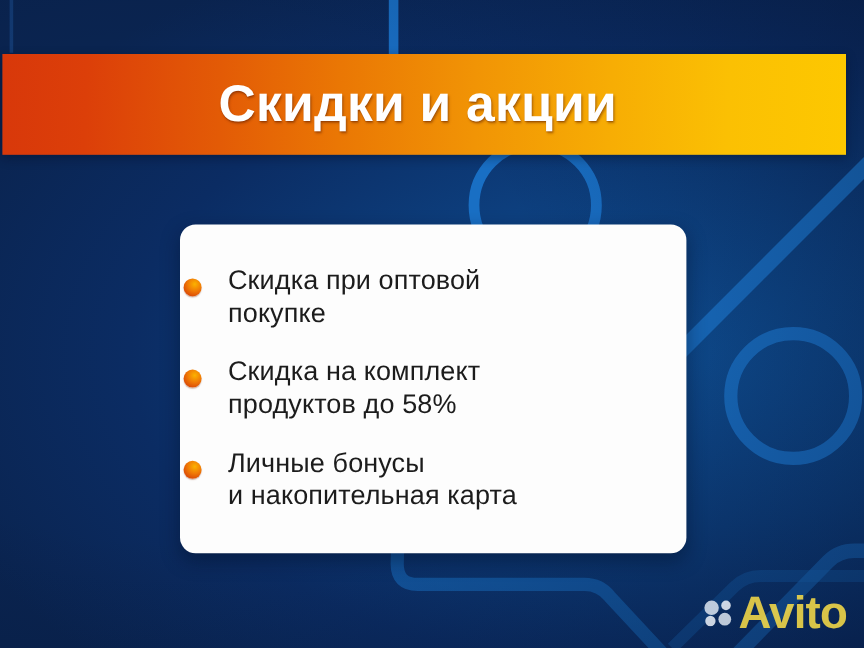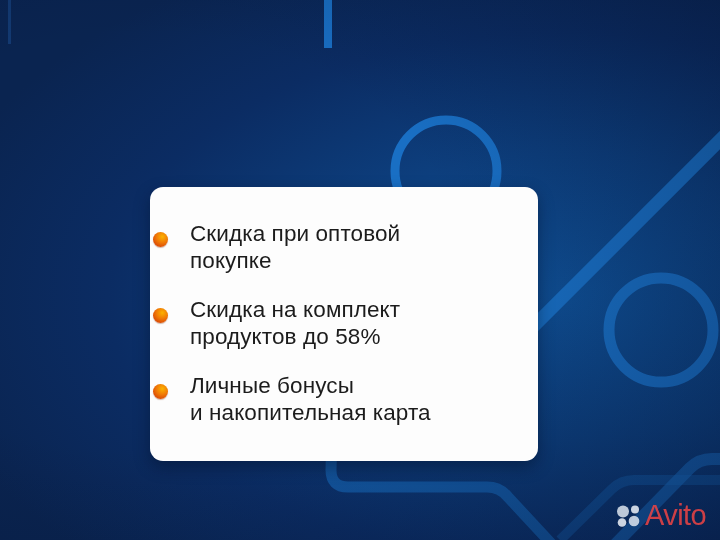--- a/index.html
+++ b/index.html
@@ -67,21 +67,21 @@
     white-space: nowrap;
     text-shadow: 1px 2px 2px rgba(90,28,0,0.45),
                  0 1px 0 rgba(120,40,0,0.25);
   }
 
   
   .card {
     position: absolute;
     left: 150px;
     top: 187px;
-    width: 388px;
+    width: 422px;
     height: 274px;
     background: #fdfdfd;
     border-radius: 13px;
     box-shadow: 0 6px 16px rgba(2,12,34,0.42);
   }
   .card-inner {
     position: absolute;
     left: 40px;
     right: 18px;
     top: 33px;
@@ -119,24 +119,24 @@
     position: absolute;
     right: 14px;
     bottom: 10px;
     display: flex;
     align-items: center;
     gap: 4px;
     opacity: 0.85;
   }
   .avito-mark { display: block; }
   .avito-word {
-    color: #ef4444;
-    font-size: 29px;
+    color: #fde047;
+    font-size: 38px;
     line-height: 1;
-    font-weight: normal;
+    font-weight: bold;
     letter-spacing: -0.6px;
   }
 </style>
 </head>
 <body>
 
 <div id="slide">
 
   <div class="bg-base"></div>
 
@@ -152,20 +152,23 @@
 
     <line x1="740" y1="120" x2="508" y2="352" stroke="#1a72c8" stroke-width="13" stroke-linecap="round" opacity="0.95"></line>
 
     <path d="M 332 430 L 331 470 Q 331 487 348 487 L 487 487 Q 500 487 508 497 L 560 553" fill="none" stroke="#1a72c8" stroke-width="11" stroke-linejoin="round" opacity="0.55"></path>
     <path d="M 600 560 L 690 468 Q 699 459 712 459 L 760 459" fill="none" stroke="#1a72c8" stroke-width="12" stroke-linejoin="round" opacity="0.6"></path>
     <path d="M 560 540 L 612 489 Q 621 480 634 480 L 724 480" fill="none" stroke="#1a72c8" stroke-width="10" stroke-linejoin="round" opacity="0.35"></path>
   </svg>
 
   <div class="bg-vignette"></div>
 
+  <div class="banner">
+    <div class="banner-title">Скидки и акции</div>
+  </div>
 
   <div class="card">
     <div class="card-inner">
 
       <div class="bullet-row">
         <span class="bullet-dot"></span>
         <div class="bullet-text">Скидка при оптовой
 покупке</div>
       </div>
 

